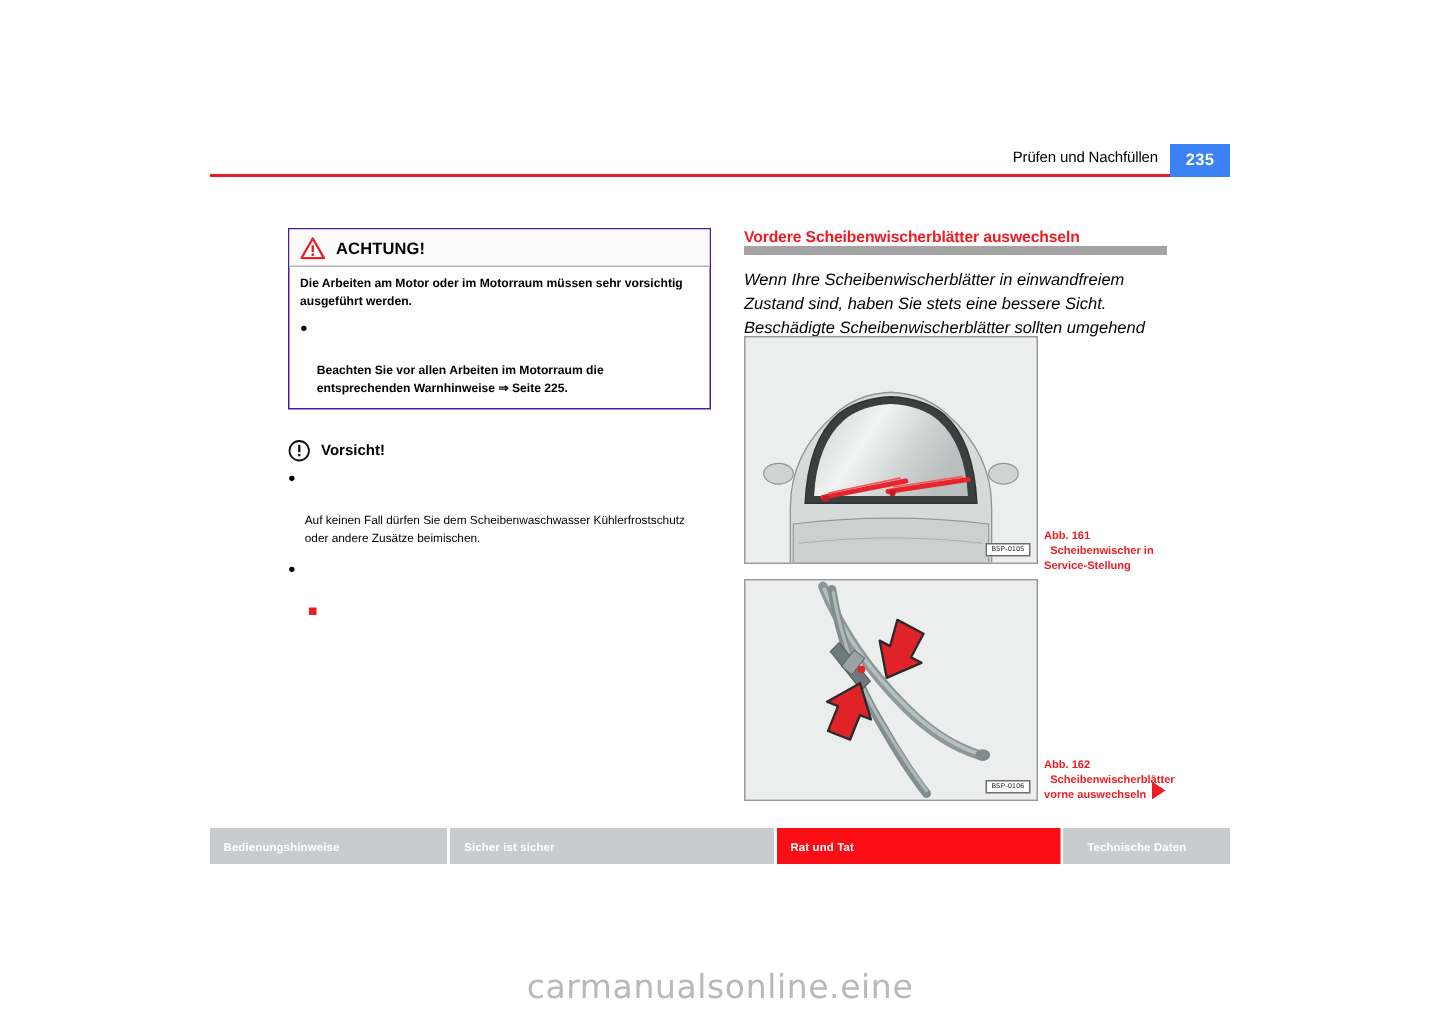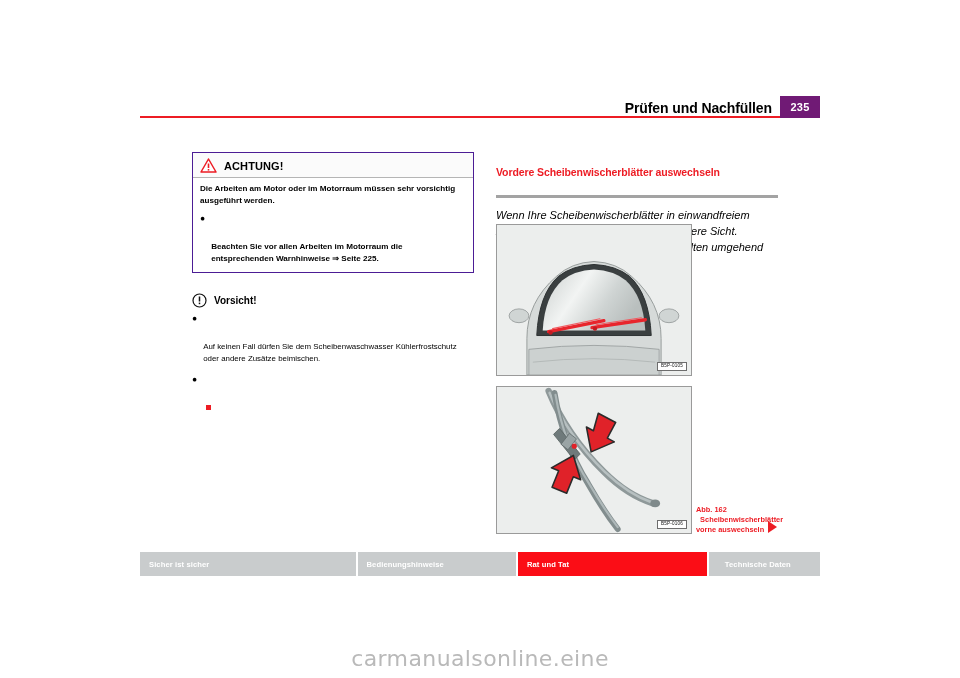--- a/index.html
+++ b/index.html
@@ -37,33 +37,33 @@
     left: 0;
     top: 16px;
     width: 680px;
     height: 2px;
     background: #ed1c24;
   }
   .header-title {
     position: absolute;
     right: 48px;
     top: 0px;
-    font-size: 14px;
-    font-weight: bold;
+    font-size: 10px;
+    font-weight: normal;
     color: #000000;
     letter-spacing: -0.1px;
     white-space: nowrap;
   }
   .page-number-badge {
     position: absolute;
     right: 0px;
     top: -4px;
     width: 40px;
     height: 22px;
-    background: #701a75;
+    background: #3b82f6;
     color: #ffffff;
     font-size: 11px;
     font-weight: bold;
     display: flex;
     align-items: center;
     justify-content: center;
     letter-spacing: 0.2px;
     margin-left: 36px;
   }
 
@@ -156,25 +156,24 @@
   
   .warn-tri { width: 17px; height: 15px; display:block; }
   .caution-circ { width: 15px; height: 15px; display:block; }
 
   
   .sec-title {
     font-size: 10.5px;
     font-weight: bold;
     color: #ed1c24;
     letter-spacing: -0.1px;
-    padding-bottom: 17px;
-    border-bottom: 3px solid #a3a3a3;
+    padding-bottom: 0;
+    border-bottom: 6px solid #a3a3a3;
     width: 282px;
     box-sizing: border-box;
-    margin-top: 14px;
   }
   .sec-intro {
     margin-top: 10px;
     font-size: 11px;
     font-style: italic;
     line-height: 1.45;
     color: #000;
     width: 282px;
   }
 
@@ -355,20 +354,24 @@
       <g stroke="#f25a60" stroke-width="1.1" stroke-linecap="round" fill="none">
         <path d="M56 105 L104 95"></path>
         <path d="M100 101 L146 94"></path>
       </g>
 
       <circle cx="54" cy="109" r="2.2" fill="#c21b22"></circle>
       <circle cx="99" cy="105" r="2.2" fill="#c21b22"></circle>
     </svg>
     <div class="fig-code">B5P-0105</div>
   </div>
+  <div class="fig-caption" id="caption-1">
+    <span>Abb. 161</span>
+    &nbsp;&nbsp;<span>Scheibenwischer in Service-Stellung</span>
+  </div>
 
   <div class="figure" id="figure-2">
     <svg viewBox="0 0 196 148" width="194" height="146">
       <rect x="0" y="0" width="196" height="148" fill="#eceeed"></rect>
 
       <g fill="none" stroke="#8e9899" stroke-width="6.5" stroke-linecap="round">
         <path d="M52 4 Q70 48 108 86 Q132 110 158 118"></path>
       </g>
       <g fill="none" stroke="#b7c0c1" stroke-width="2.6" stroke-linecap="round">
         <path d="M53 6 Q71 49 109 86 Q133 109 157 117"></path>
@@ -398,26 +401,26 @@
     </svg>
     <div class="fig-code">B5P-0106</div>
   </div>
   <div class="fig-caption" id="caption-2">
     <span>Abb. 162</span>
     &nbsp;&nbsp;<span>Scheibenwischerblätter vorne auswechseln</span>
   </div>
   <div class="cont-arrow"></div>
 
   <div class="footer">
+    <div class="tab" style="width:168px">
+      <span>Bedienungshinweise</span>
+    </div>
     <div class="tab" style="width:228px">
       <span>Sicher ist sicher</span>
     </div>
-    <div class="tab" style="width:168px">
-      <span>Bedienungshinweise</span>
-    </div>
     <div class="tab active" style="width:200px">
       <span>Rat und Tat</span>
     </div>
     <div class="tab" style="width:116px">
       <span>Technische Daten</span>
     </div>
   </div>
 
   <div class="watermark">carmanualsonline.eine</div>
 

